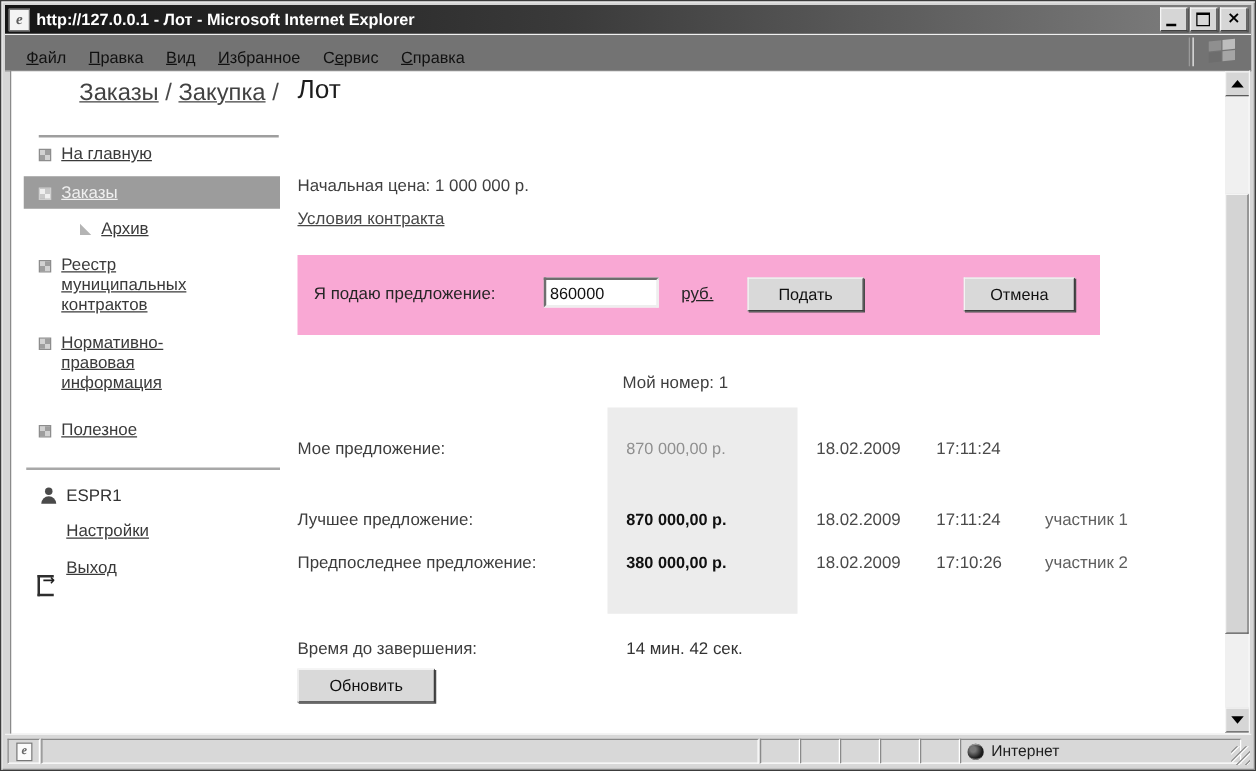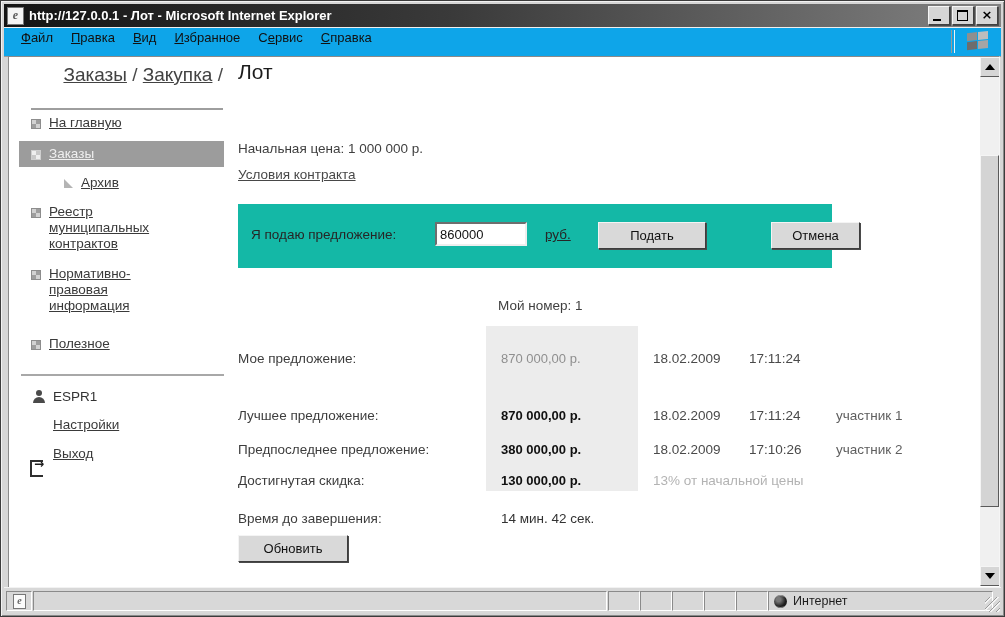--- a/index.html
+++ b/index.html
@@ -19,23 +19,23 @@
   .win-btns{display:flex;gap:2px;flex:none;}
   .wbtn{width:20px;height:17px;background:#d6d6d6;position:relative;cursor:default;
         border:1px solid;border-color:#f5f5f5 #404040 #404040 #f5f5f5;
         box-shadow:1px 1px 0 rgba(0,0,0,.4);}
   .glyph-min{position:absolute;left:4px;bottom:3px;width:8px;height:2px;background:#000;}
   .glyph-max{position:absolute;left:4px;top:3px;width:9px;height:8px;
              border:1px solid #000;border-top:2px solid #000;}
   .glyph-close{position:absolute;inset:0;text-align:center;font:bold 13px/15px "DejaVu Sans",sans-serif;color:#000;}
 
   
-  .menubar{position:absolute;left:3px;top:26px;right:3px;height:29px;background:#0ea5e9;
+  .menubar{position:absolute;left:3px;top:26px;right:3px;height:29px;background:#737373;
            border-bottom:1px solid #9a9a9a;box-shadow:inset 0 1px 0 #f0f0f0;
-           display:flex;align-items:flex-start;padding-left:8px;font-size:13px;color:#111;}
+           display:flex;align-items:flex-end;padding-left:8px;font-size:13px;color:#111;}
   .menu-item{padding:3px 9px;cursor:default;}
   .menu-item u{text-decoration:underline;}
   .menu-sep{position:absolute;right:46px;top:3px;bottom:3px;width:2px;
             border-left:1px solid #9a9a9a;border-right:1px solid #f2f2f2;}
   .win-logo{position:absolute;right:12px;top:5px;width:22px;height:19px;
             transform:skewY(-6deg);display:grid;grid-template-columns:10px 10px;
             grid-template-rows:8px 8px;gap:1px;}
   .win-logo i{display:block;}
   .win-logo i:nth-child(1){background:#8f8f8f;}
   .win-logo i:nth-child(2){background:#bdbdbd;}
@@ -67,30 +67,30 @@
   .user-icon::after{content:"";position:absolute;left:0;bottom:0;width:12px;height:6px;border-radius:6px 6px 0 0;background:#4a4a4a;}
   .user-name{font-size:13.5px;color:#333;}
   .exit-icon{width:11px;height:13px;border:2px solid #2e2e2e;border-right:none;position:relative;}
   .exit-icon::after{content:"\2192";position:absolute;left:2px;top:-4px;font:bold 12px/13px "DejaVu Sans",sans-serif;color:#1e1e1e;}
 
   
   .lot-title{left:229px;top:54px;font-size:15px;font-weight:bold;color:#141414;}
   .start-price{left:229px;top:84px;font-size:13.5px;color:#3f3f3f;}
   .contract-link{left:229px;top:110px;font-size:13.5px;color:#484848;text-decoration:underline;cursor:pointer;}
 
-  .bid-form{left:229px;top:147px;width:594px;height:64px;background:#14b8a6;}
+  .bid-form{left:229px;top:147px;width:594px;height:64px;background:#f9a8d4;padding-left:48px;}
   .bid-label{left:13px;top:23px;font-size:13.5px;color:#262626;}
   .bid-input{left:197px;top:18px;width:82px;height:18px;background:#fff;
              border:2px solid;border-color:#6e6e6e #eee #eee #6e6e6e;
              font:13px "Liberation Sans",sans-serif;color:#111;padding:1px 3px;}
   .bid-cur{left:307px;top:23px;font-size:13.5px;color:#262626;text-decoration:underline;}
   .btn{background:#d9d9d9;border:1px solid;border-color:#f4f4f4 #3d3d3d #3d3d3d #f4f4f4;
        box-shadow:1px 1px 0 #4a4a4a;font:13px "Liberation Sans",sans-serif;color:#111;
        text-align:center;cursor:pointer;padding:0;}
-  .btn-submit{left:360px;top:18px;width:108px;height:27px;}
+  .btn-submit{left:360px;top:18px;width:93px;height:27px;}
   .btn-cancel{left:486px;top:18px;width:89px;height:27px;margin-left:47px;}
   .btn-refresh{left:229px;top:478px;width:110px;height:27px;}
 
   .my-number{left:489px;top:241px;font-size:13.5px;color:#3f3f3f;}
   .value-band{left:477px;top:269px;width:152px;height:165px;background:#ececec;}
   .t-row{left:0;right:0;height:18px;}
   .t-row span{position:absolute;top:0;white-space:nowrap;margin-top:15px;}
   .c-label{left:229px;font-size:13.5px;color:#3d3d3d;}
   .c-value{left:492px;font-size:13px;font-weight:bold;color:#101010;}
   .c-value.muted{font-weight:normal;color:#8f8f8f;}
@@ -236,25 +236,20 @@
     </div>
 
     <div class="abs t-row" style="top:370px;">
       <span class="c-label">Предпоследнее предложение:</span>
       <span class="c-value">380 000,00 р.</span>
       <span class="c-date">18.02.2009</span>
       <span class="c-time">17:10:26</span>
       <span class="c-note">участник 2</span>
     </div>
 
-    <div class="abs t-row" style="top:401px;">
-      <span class="c-label">Достигнутая скидка:</span>
-      <span class="c-value">130 000,00 р.</span>
-      <span class="c-gray">13% от начальной цены</span>
-    </div>
 
     <div class="abs t-row" style="top:439px;">
       <span class="c-label">Время до завершения:</span>
       <span class="c-value plain">14 мин. 42 сек.</span>
     </div>
 
     <button class="abs btn btn-refresh">Обновить</button>
 
     <div class="scrollbar">
       <div class="sc-btn sc-up">

